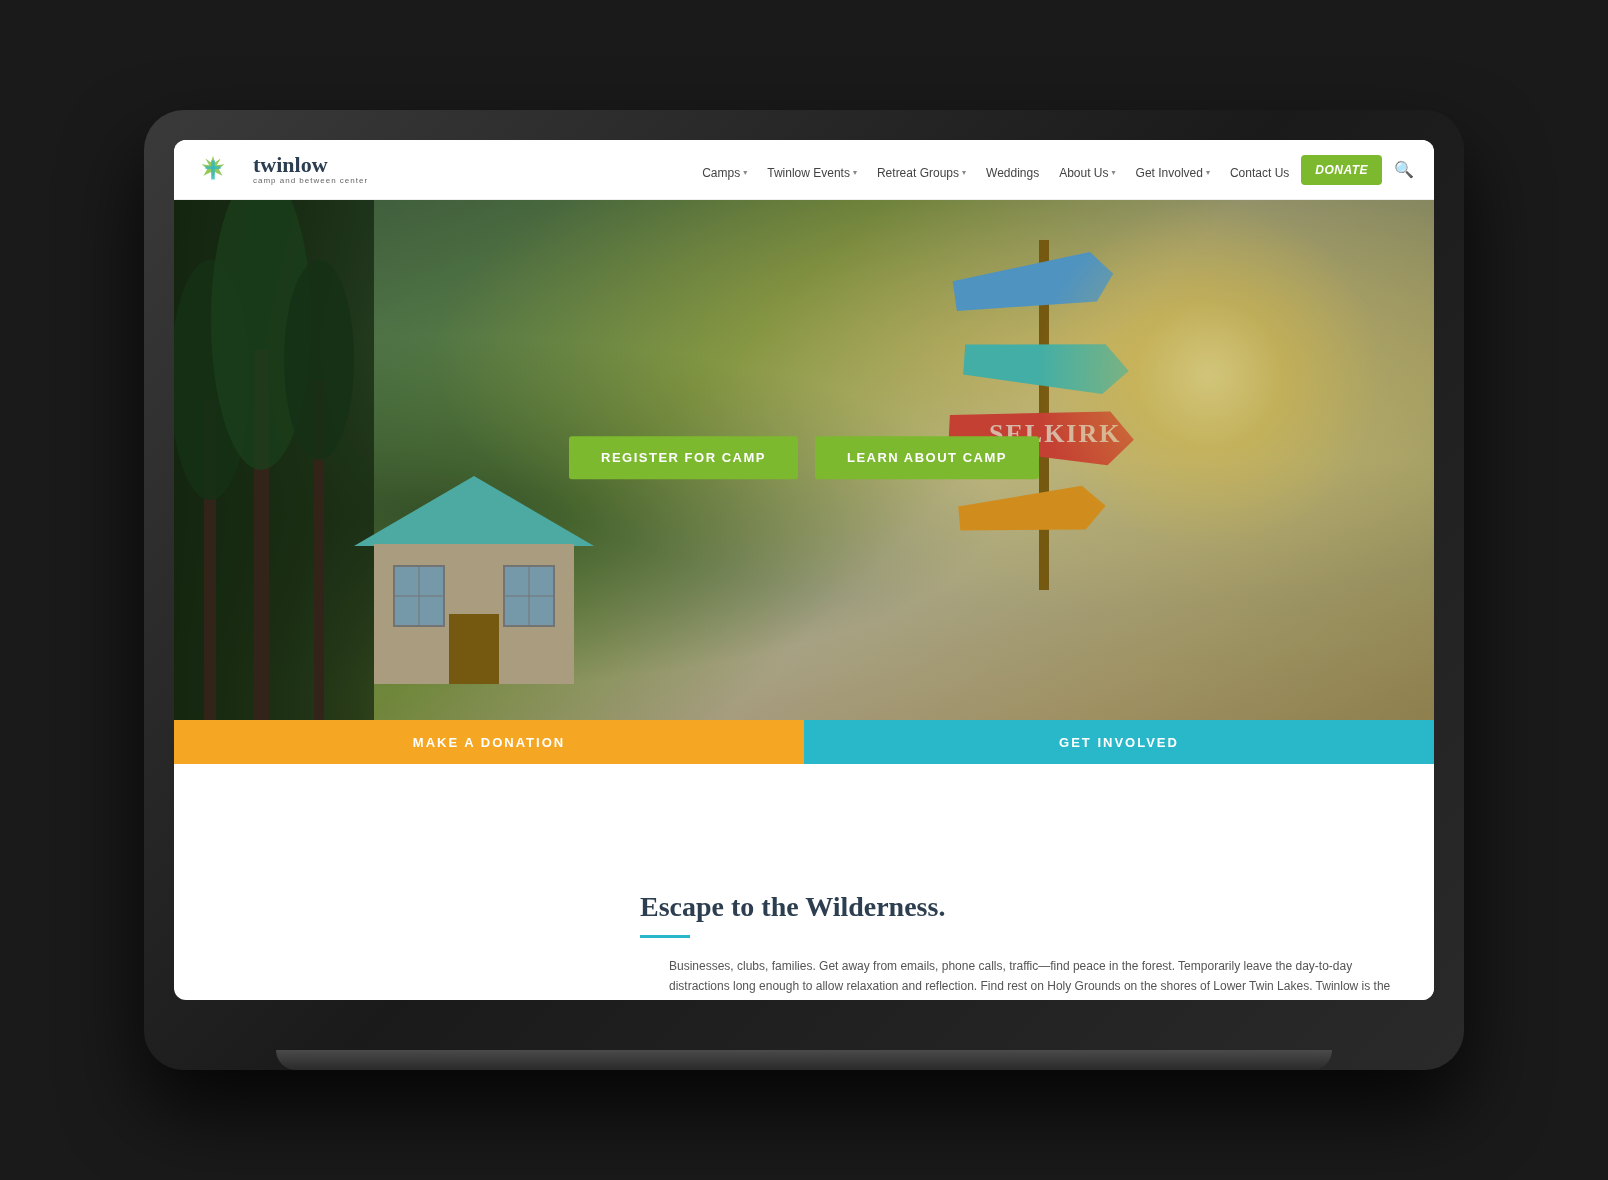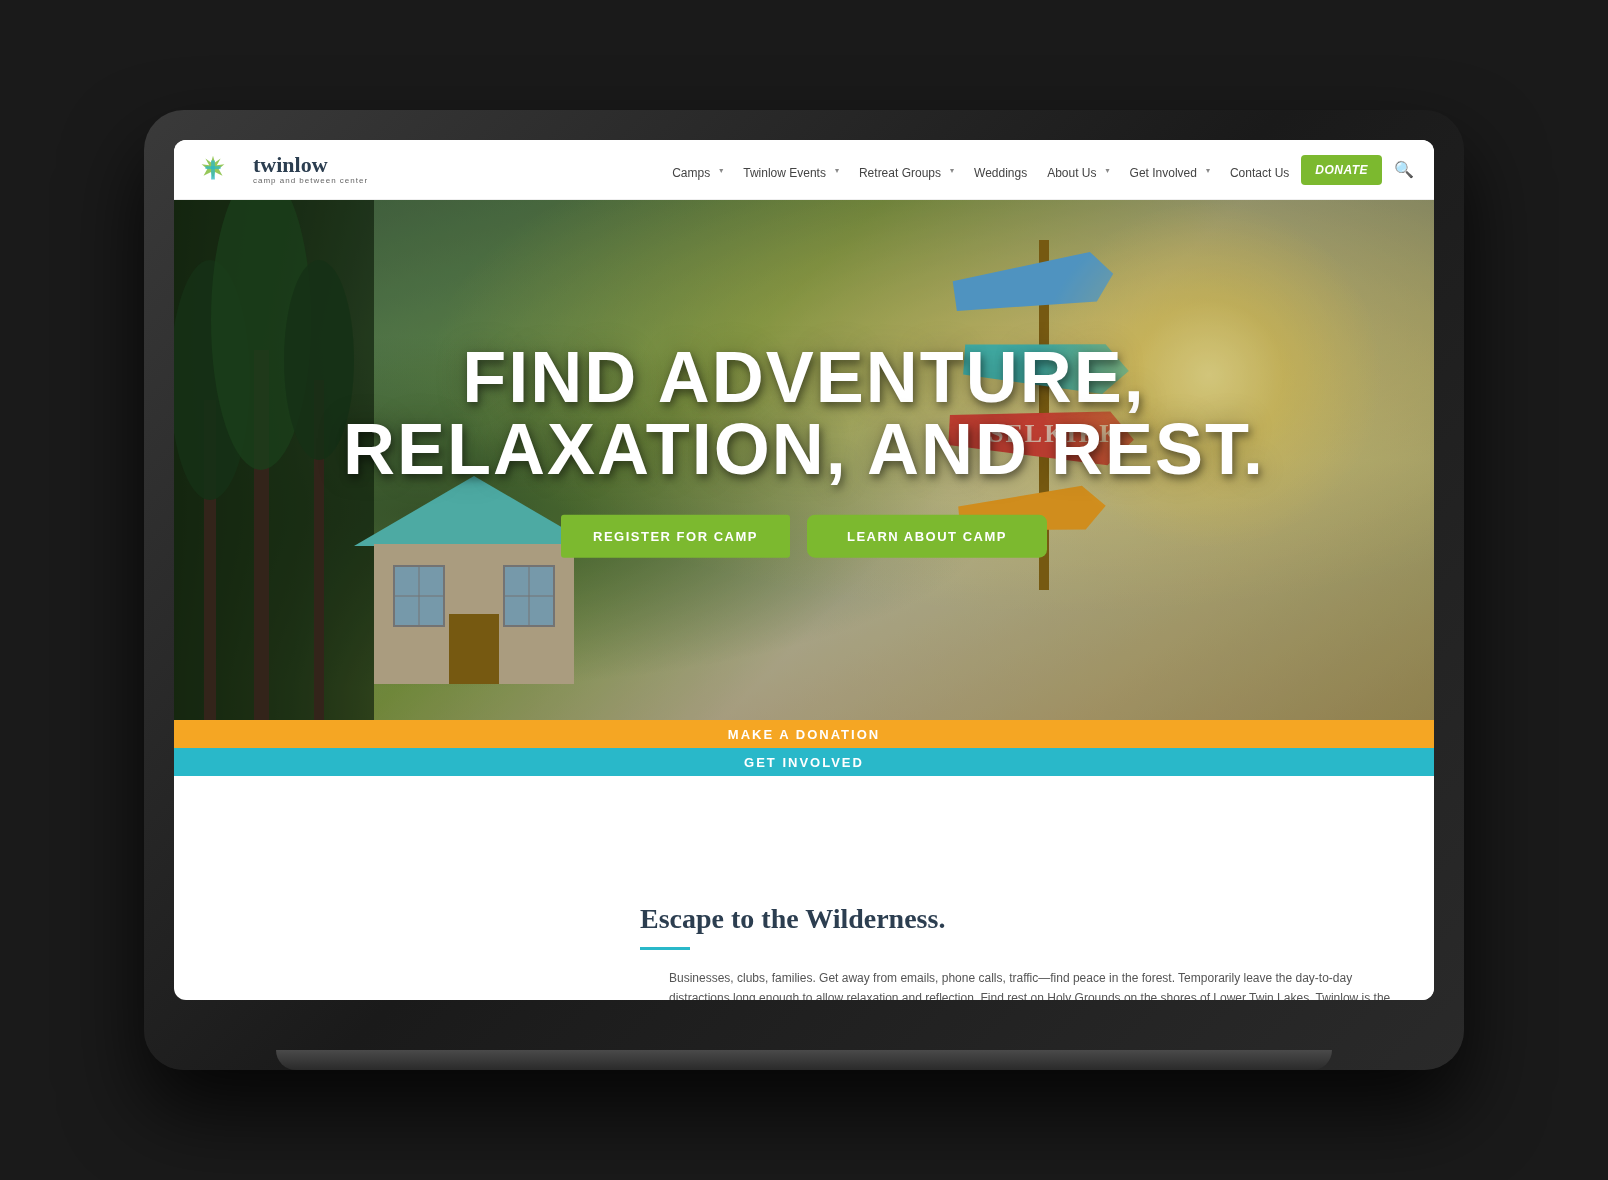--- a/index.html
+++ b/index.html
@@ -90,22 +90,22 @@
       align-items: center;
       gap: 4px;
       font-size: 12px;
     }
 
     .nav-item {
       color: #444;
       text-decoration: none;
       padding: 4px 8px;
       display: flex;
-      align-items: flex-start;
-      gap: 9px;
+      align-items: center;
+      gap: 3px;
       cursor: pointer;
       white-space: nowrap;
       margin-top: 6px;
     }
 
     .nav-chevron {
       font-size: 8px;
       color: #888;
     }
 
@@ -198,35 +198,34 @@
       font-weight: bold;
       letter-spacing: 1.5px;
       text-transform: uppercase;
       cursor: pointer;
       border-radius: 3px;
     }
 
     .btn-learn {
       background: #7cb92f;
       color: #fff;
-      padding: 14px 40px;
+      padding: 14px 32px;
       border: none;
       font-size: 13px;
       font-weight: bold;
       letter-spacing: 1.5px;
       text-transform: uppercase;
       cursor: pointer;
-      border-radius: 8px;
+      border-radius: 3px;
     }
 
     
     .action-strip {
       display: flex;
-      height: 56px;
-      flex-direction: column;
+      height: 44px;
     }
 
     .action-donation {
       flex: 1;
       background: #f5a623;
       display: flex;
       align-items: center;
       justify-content: center;
       color: #fff;
       font-size: 13px;
@@ -404,24 +403,20 @@
 
           <polygon points="25,260 150,250 172,272 150,294 25,284" fill="#f5a623" transform="rotate(-5, 100, 272)"></polygon>
         </svg>
       </div>
 
       <div style="position:absolute; right:50px; top:0; width:350px; height:350px; background: radial-gradient(ellipse at center, rgba(255,240,150,0.8) 0%, rgba(255,220,80,0.4) 30%, transparent 70%);"></div>
 
       <div class="hero-overlay"></div>
 
       <div class="hero-content">
-        <h1 class="hero-title">
-          <span>FIND ADVENTURE,</span><br>
-          <span>RELAXATION, AND REST.</span>
-        </h1>
         <div class="hero-buttons">
           <button class="btn-register">REGISTER FOR CAMP</button>
           <button class="btn-learn">LEARN ABOUT CAMP</button>
         </div>
       </div>
     </div>
 
     <div class="action-strip">
       <div class="action-donation">
         <span>MAKE A DONATION</span>

